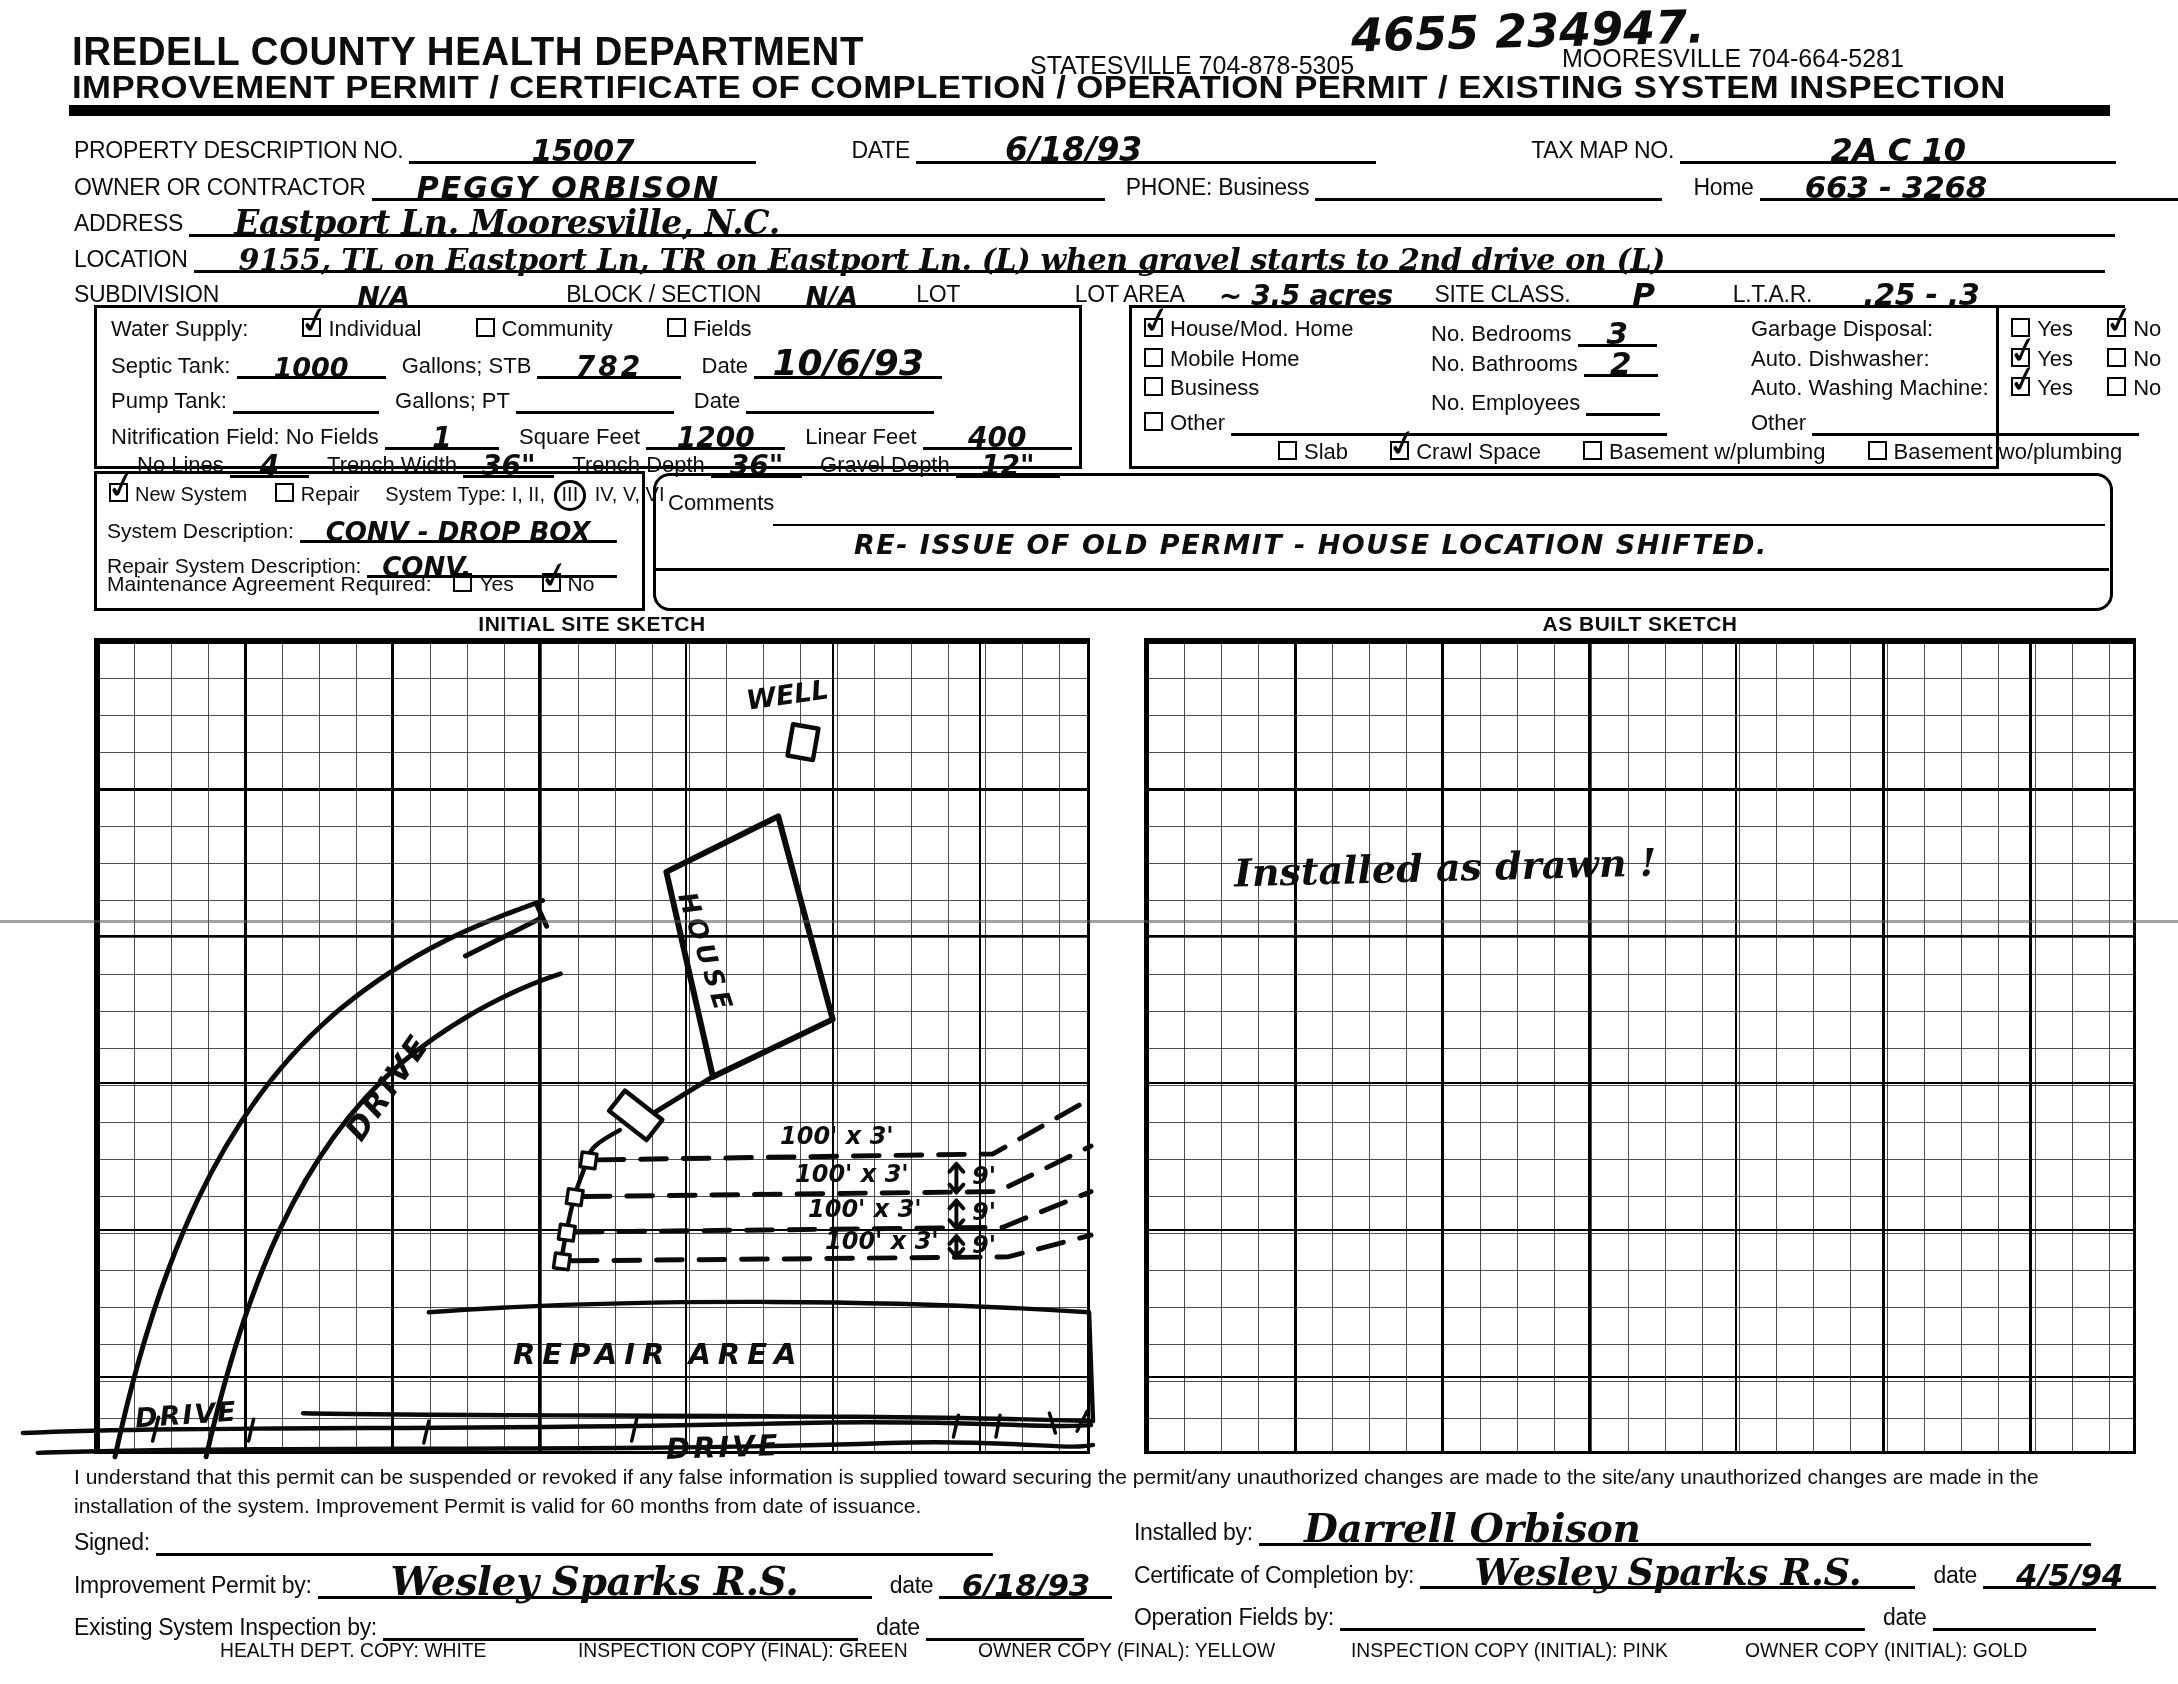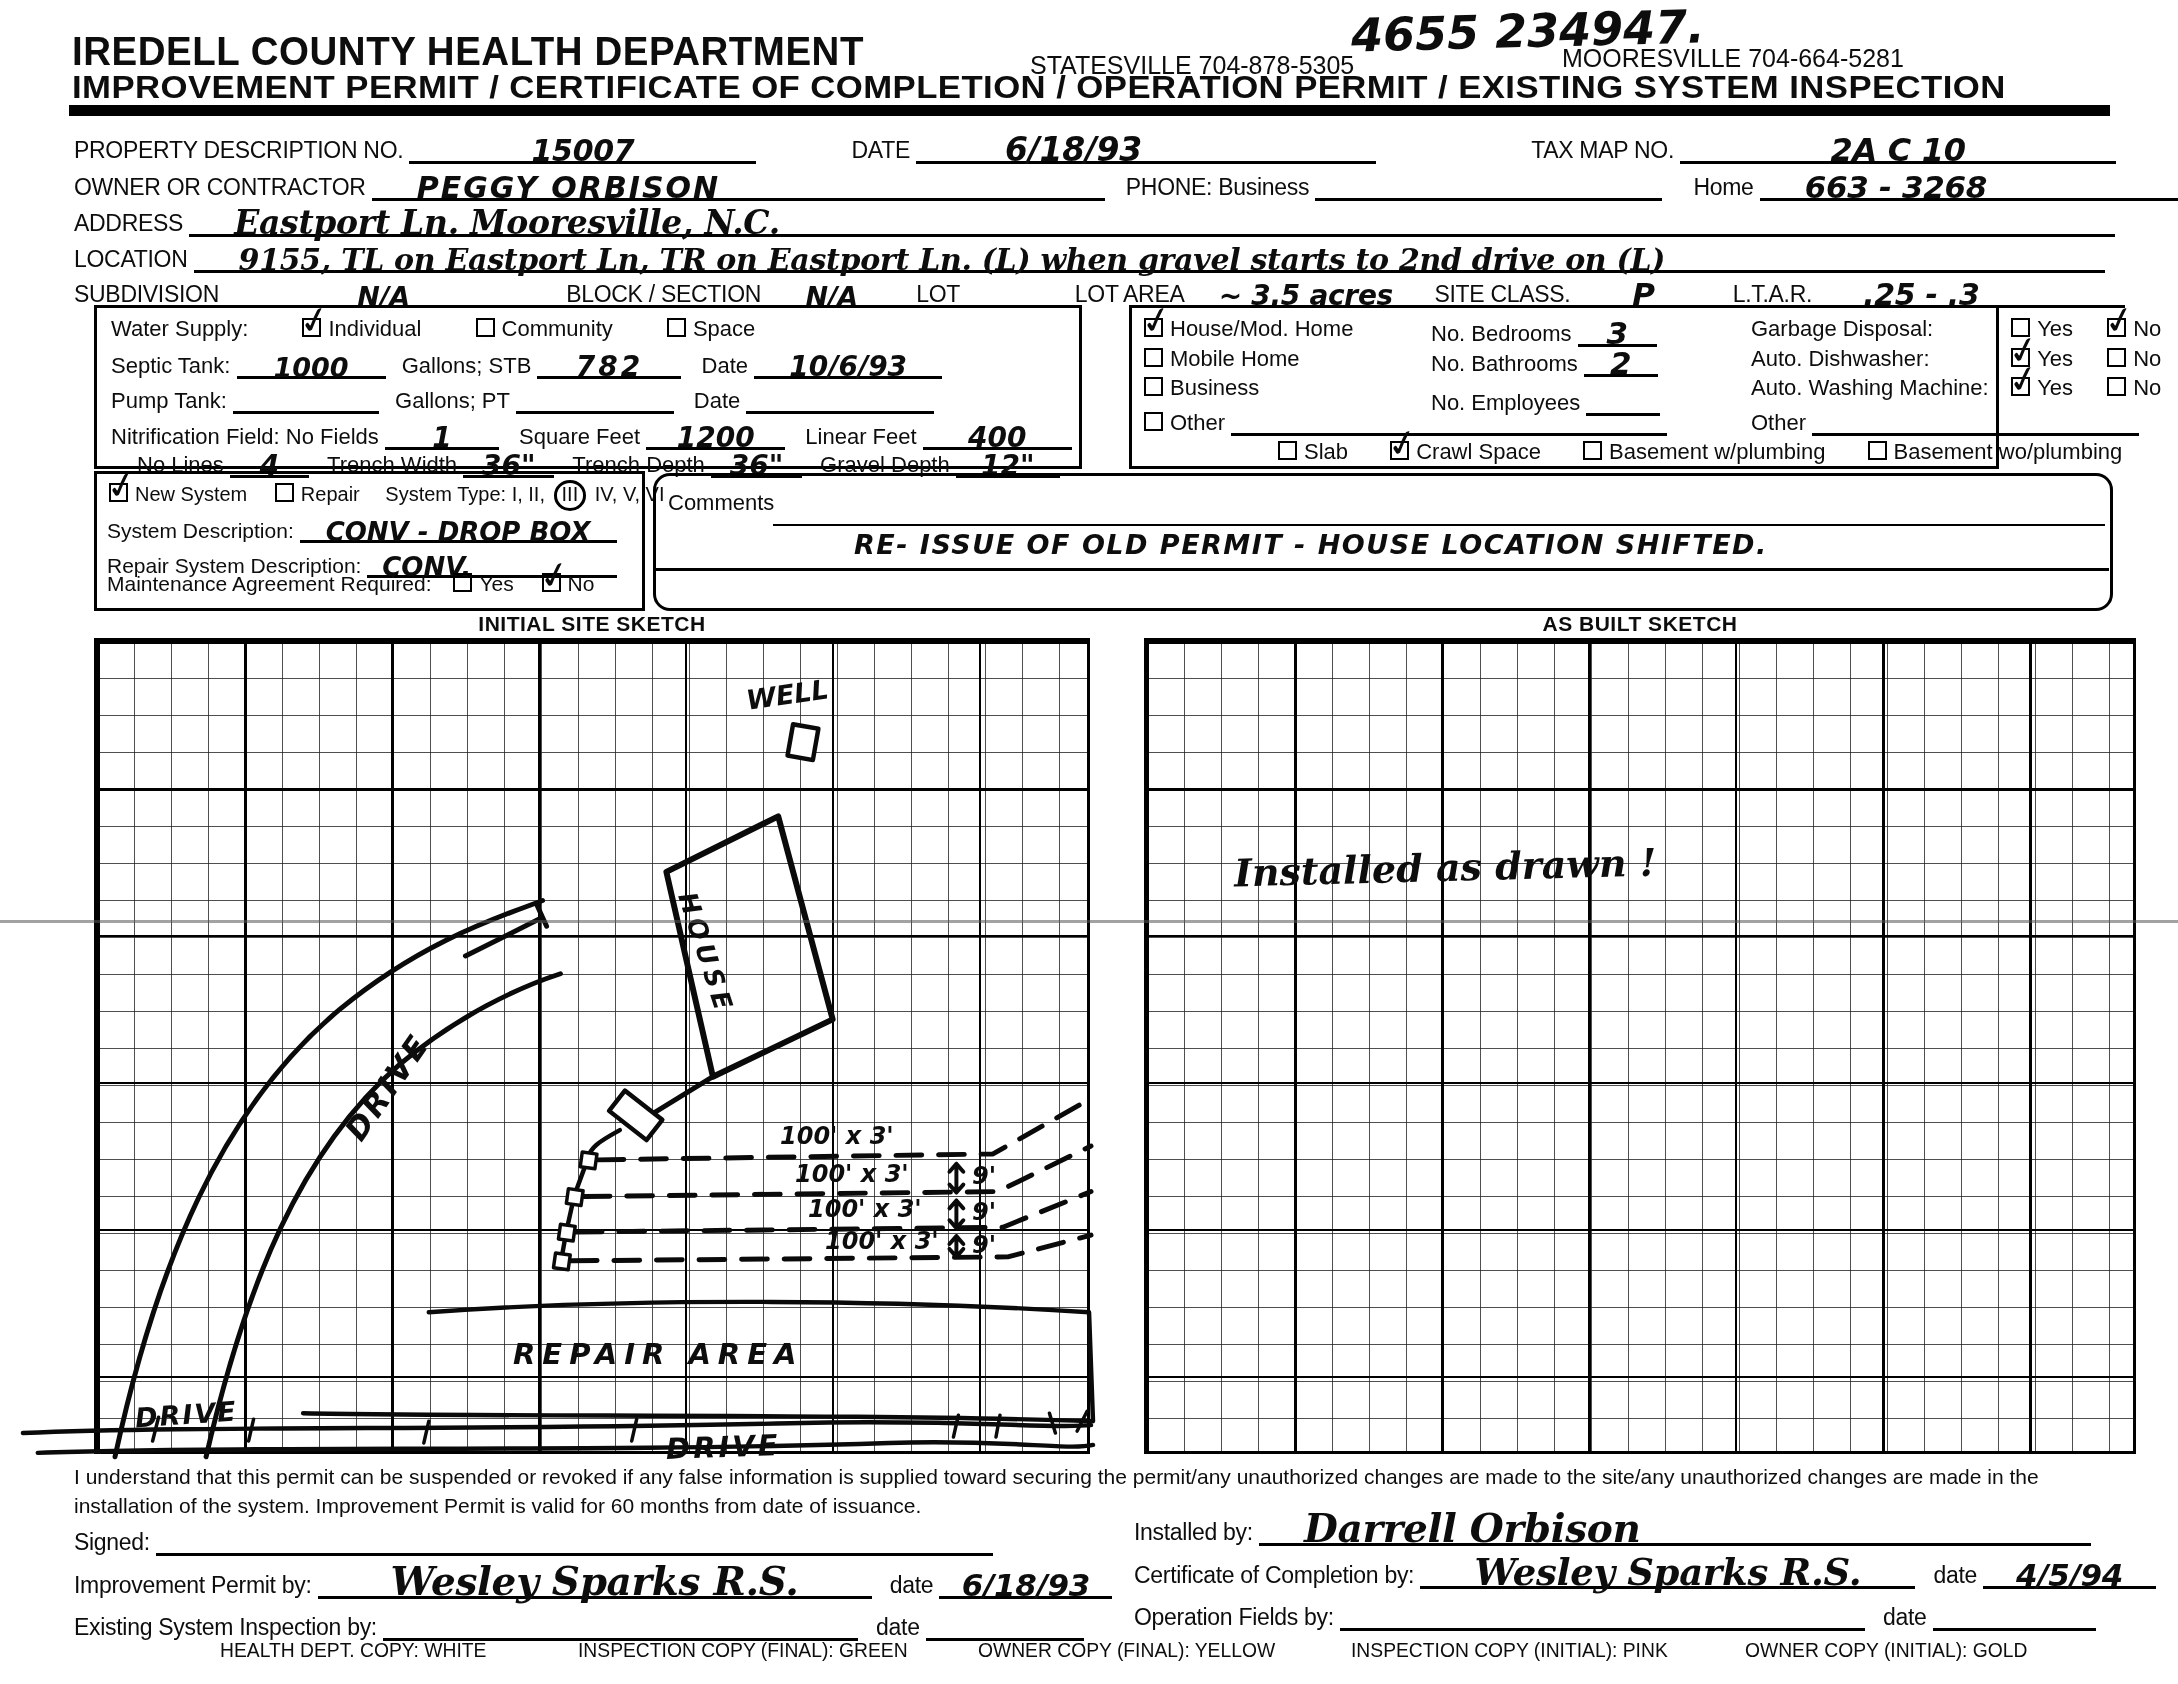--- a/index.html
+++ b/index.html
@@ -87,29 +87,29 @@
     <span class="line" style="width:134px;"><i class="v hw" style="font-size:31px;">P</i></span>
     <span style="margin-left:16px;">L.T.A.R.</span>
     <span class="line" style="width:307px;"><i class="v hw left" style="font-size:30px;">.25 - .3</i></span>
   </div>
 
   <div class="box" style="left:94px;top:305px;width:988px;height:164px;">
     <div class="abs sm" style="left:14px;top:8px;">
       <span>Water Supply:</span>
       <span class="cb" style="margin-left:48px;" data-checked="true"></span><span>Individual</span>
       <span class="cb" style="margin-left:48px;" data-checked="false"></span><span>Community</span>
-      <span class="cb" style="margin-left:48px;" data-checked="false"></span><span>Space</span>
+      <span class="cb" style="margin-left:48px;" data-checked="false"></span><span>Fields</span>
     </div>
     <div class="abs sm" style="left:14px;top:40px;">
       <span>Septic Tank:</span>
       <span class="line" style="width:149px;"><i class="v hw" style="font-size:27px;">1000</i></span>
       <span style="margin-left:10px;">Gallons;  STB</span>
       <span class="line" style="width:144px;"><i class="v hw" style="font-size:28px;letter-spacing:3px;">782</i></span>
       <span style="margin-left:14px;">Date</span>
-      <span class="line" style="width:188px;"><i class="v hw" style="font-size:28px;">10/6/93</i></span>
+      <span class="line" style="width:188px;"><i class="v hw" style="font-size:36px;">10/6/93</i></span>
     </div>
     <div class="abs sm" style="left:14px;top:75px;">
       <span>Pump Tank:</span>
       <span class="line" style="width:146px;"></span>
       <span style="margin-left:10px;">Gallons;  PT</span>
       <span class="line" style="width:158px;"></span>
       <span style="margin-left:14px;">Date</span>
       <span class="line" style="width:188px;"></span>
     </div>
     <div class="abs sm" style="left:14px;top:111px;">

